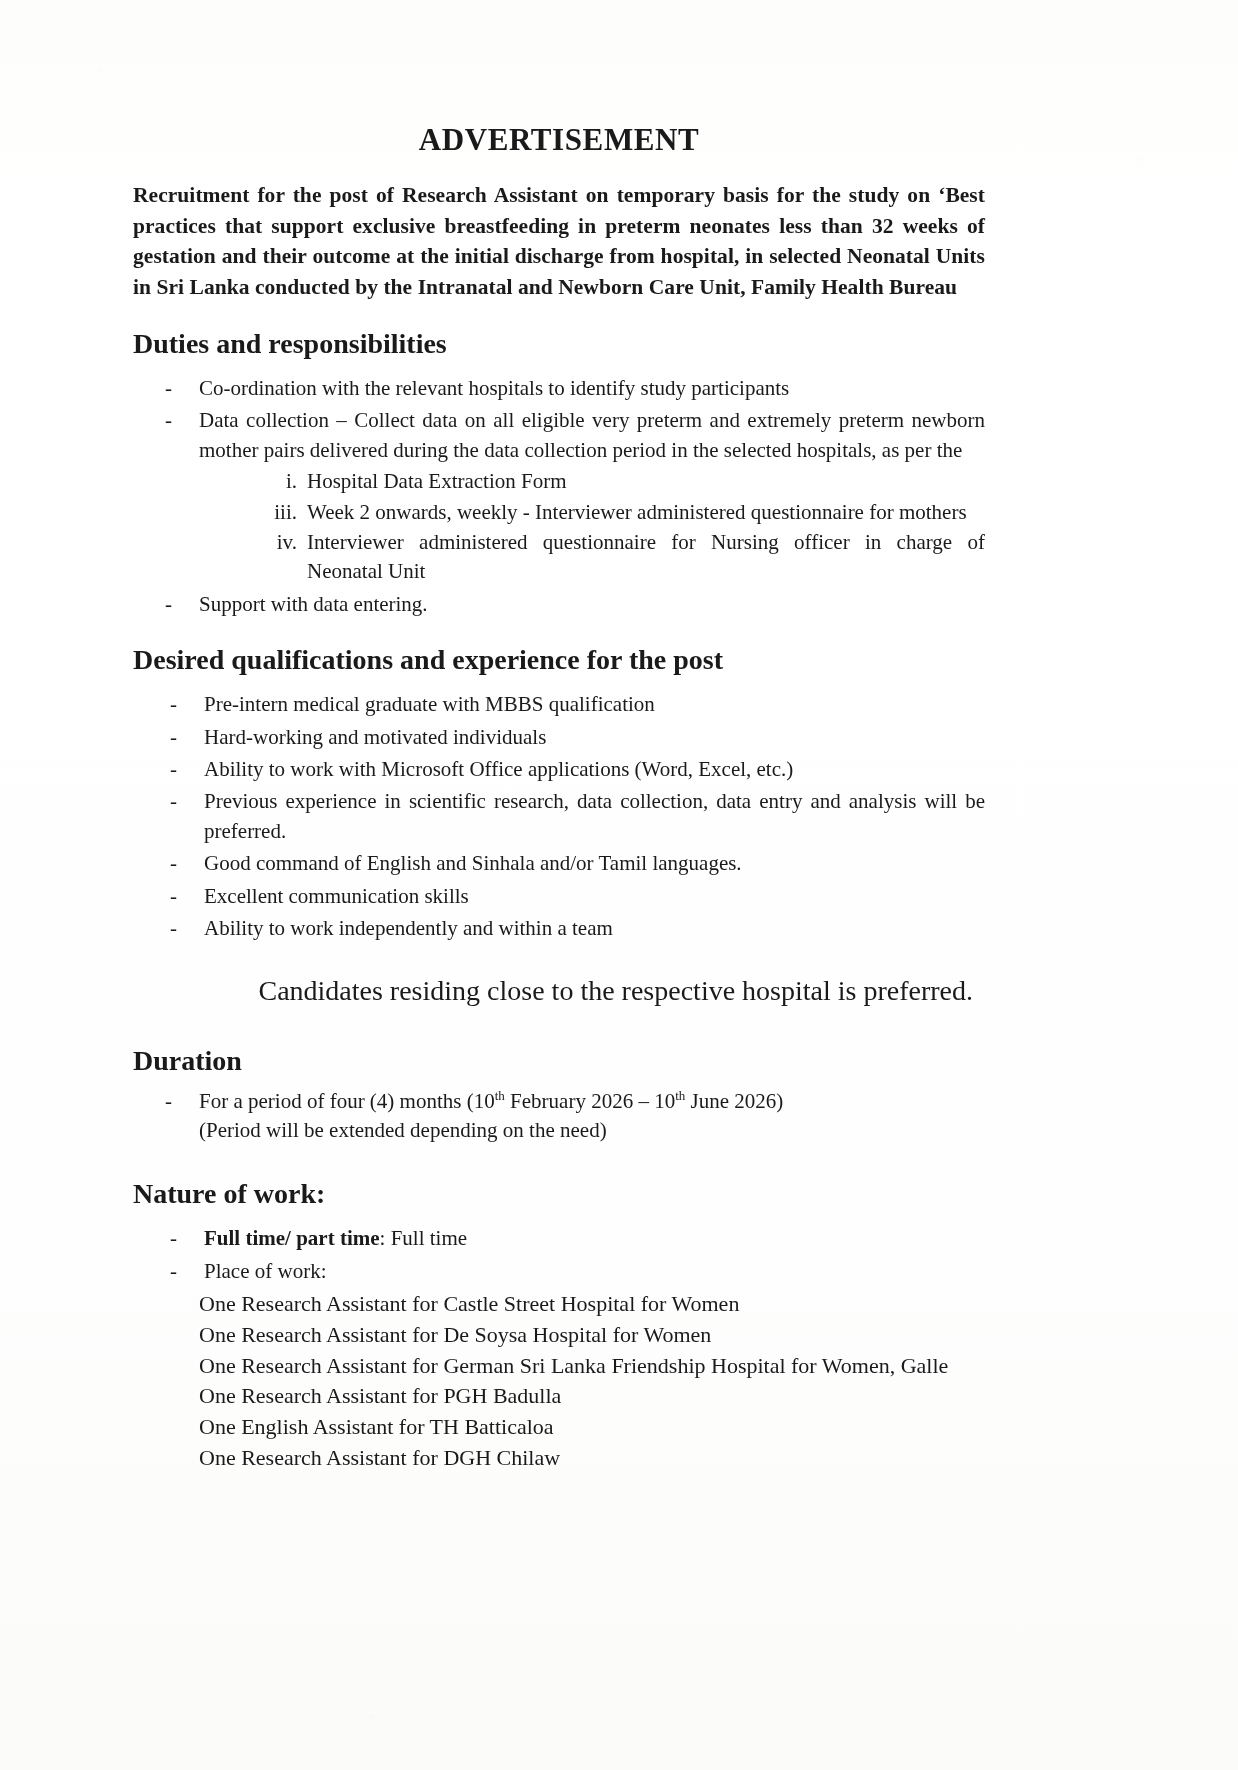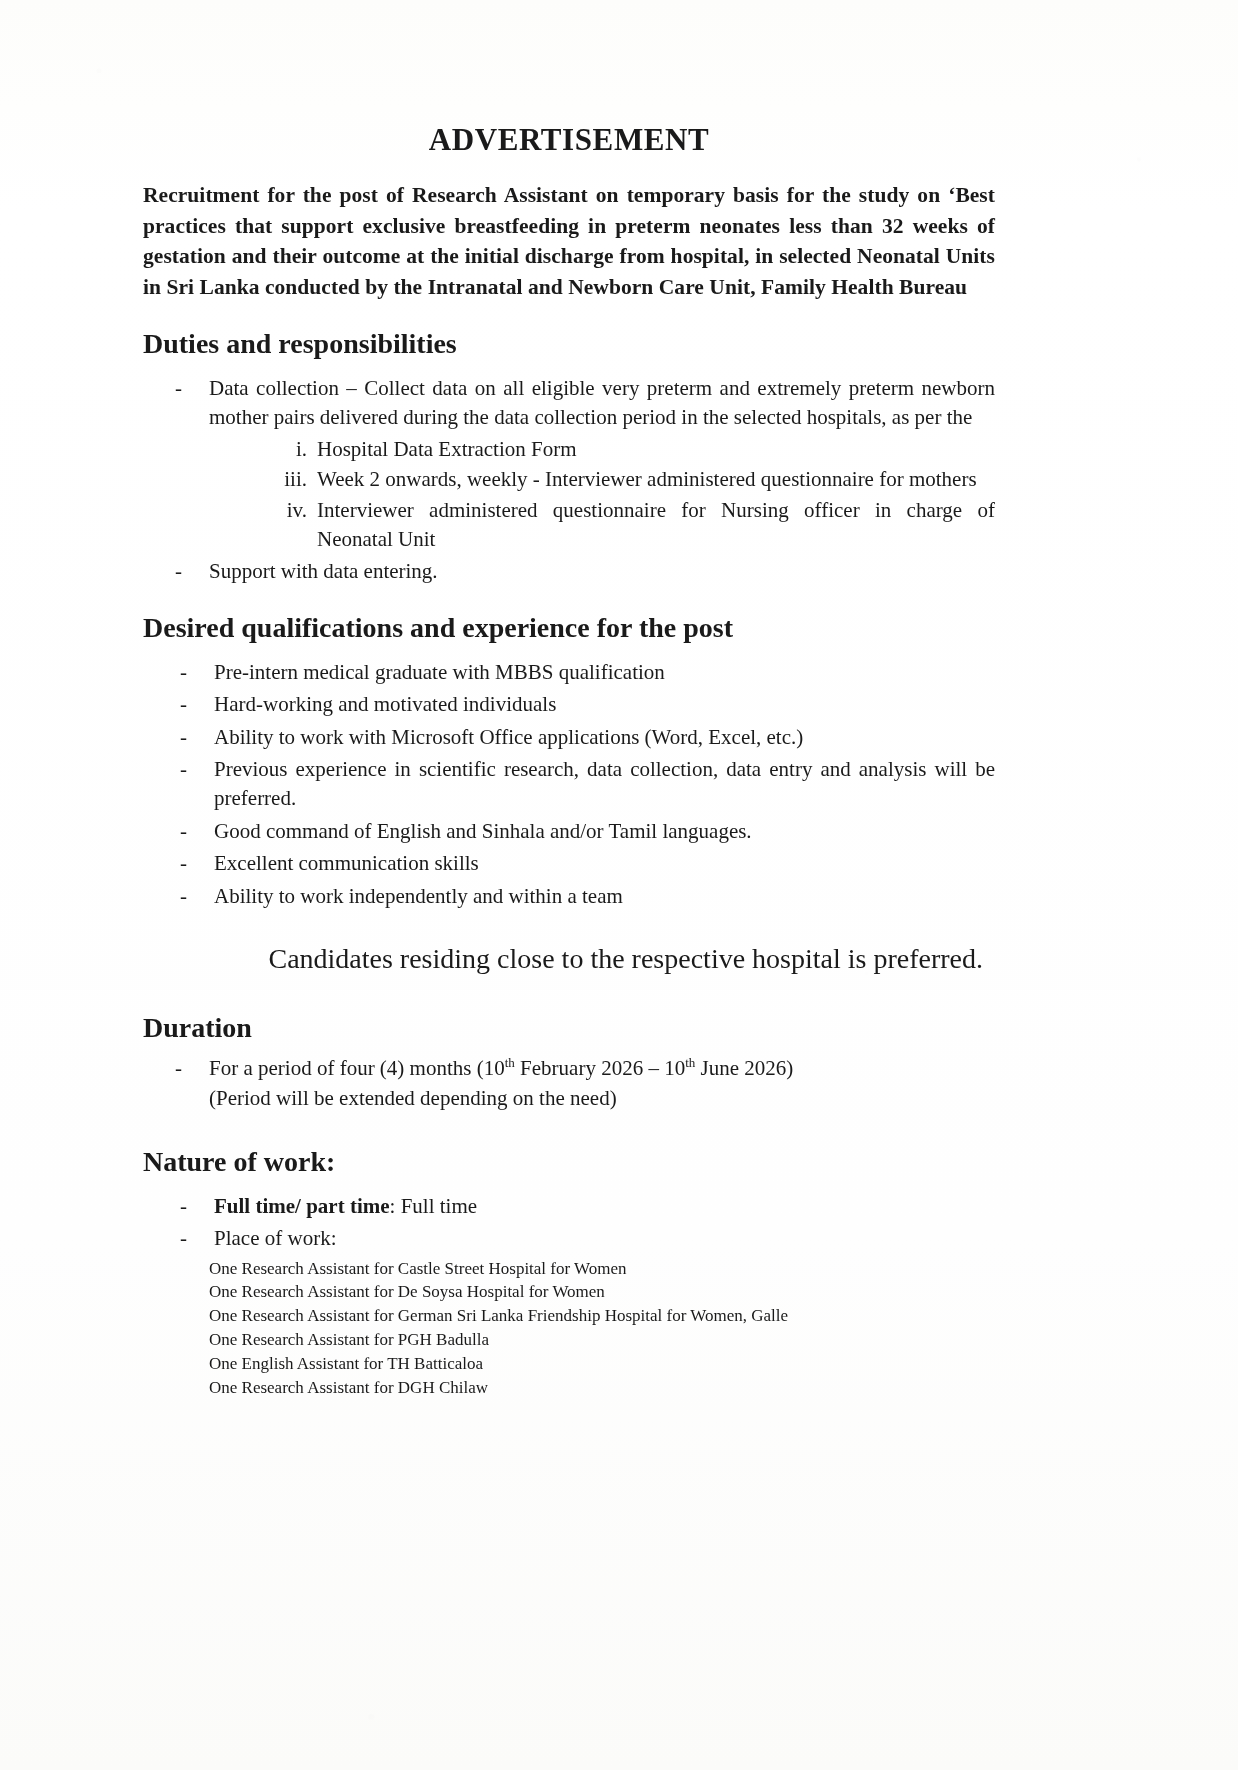--- a/index.html
+++ b/index.html
@@ -31,21 +31,21 @@
     opacity: .5;
     background:
       radial-gradient(circle at 8% 4%, rgba(0,0,0,.020) 0 2px, transparent 3px),
       radial-gradient(circle at 92% 9%, rgba(0,0,0,.015) 0 1.5px, transparent 3px),
       radial-gradient(circle at 30% 97%, rgba(0,0,0,.018) 0 2px, transparent 4px),
       radial-gradient(circle at 70% 55%, rgba(0,0,0,.012) 0 1px, transparent 2px);
   }
 
   .content {
     position: absolute;
-    left: 143px;
+    left: 133px;
     top: 122px;
     width: 852px;
   }
 
   .doc-title {
     text-align: center;
     font-weight: bold;
     font-size: 31px;
     letter-spacing: .6px;
     margin: 0 0 22px 0;
@@ -128,39 +128,40 @@
   sup {
     font-size: .62em;
     vertical-align: super;
     line-height: 0;
   }
 
   .placelist {
     padding-left: 66px;
   }
   .placelist div {
-    font-size: 17px;
+    font-size: 22px;
     line-height: 1.40;
   }
 </style>
 </head>
 <body>
 
 <div class="page">
   <div class="scan-noise"></div>
 
   <div class="content">
 
     <h1 class="doc-title">ADVERTISEMENT</h1>
 
     <p class="intro">Recruitment for the post of Research Assistant on temporary basis for the study on ‘Best practices that support exclusive breastfeeding in preterm neonates less than 32 weeks of gestation and their outcome at the initial discharge from hospital, in selected Neonatal Units in Sri Lanka conducted by the Intranatal and Newborn Care Unit, Family Health Bureau</p>
 
     <h2 class="section-head">Duties and responsibilities</h2>
 
     <ul class="dash-list">
+      <li>Co-ordination with the relevant hospitals to identify study participants</li>
       <li>
         <span>Data collection – Collect data on all eligible very preterm and extremely preterm newborn mother pairs delivered during the data collection period in the selected hospitals, as per the</span>
         <ol class="roman">
           <li>
             <span class="rn">i.</span>
             <span>Hospital Data Extraction Form</span>
           </li>
           <li>
             <span class="rn">iii.</span>
             <span>Week 2 onwards, weekly - Interviewer administered questionnaire for mothers</span>

